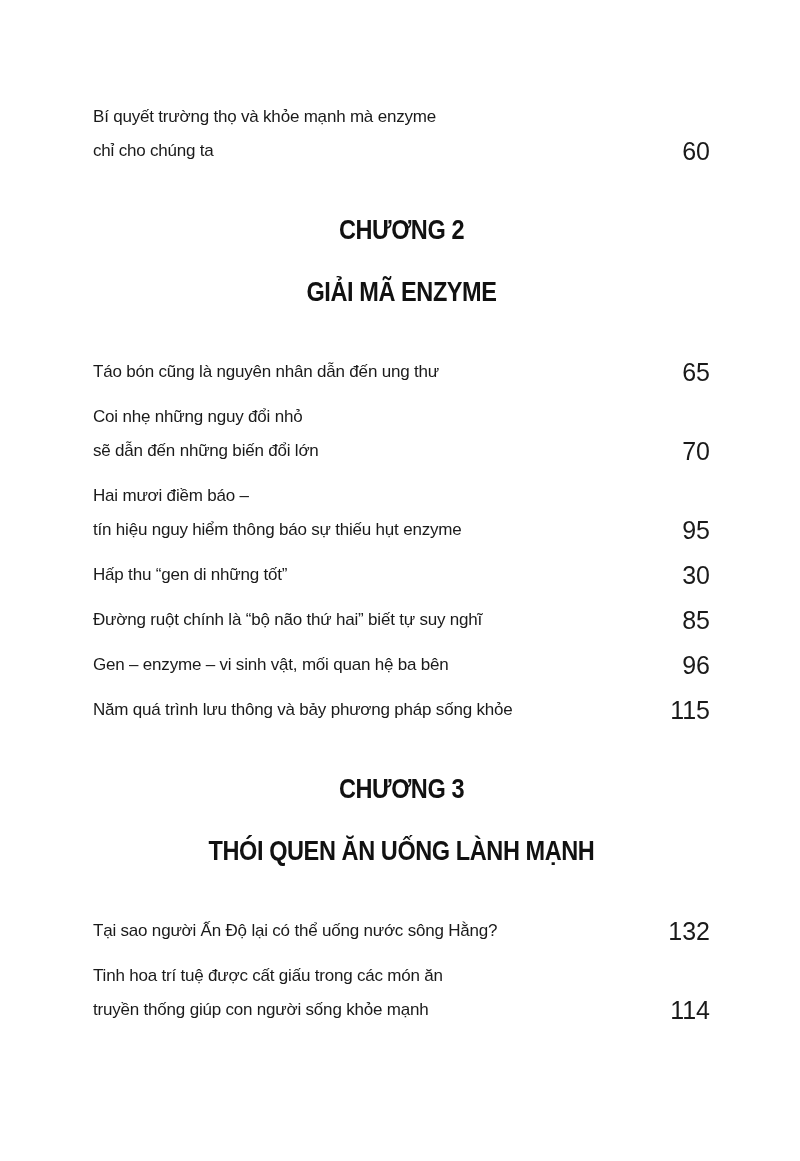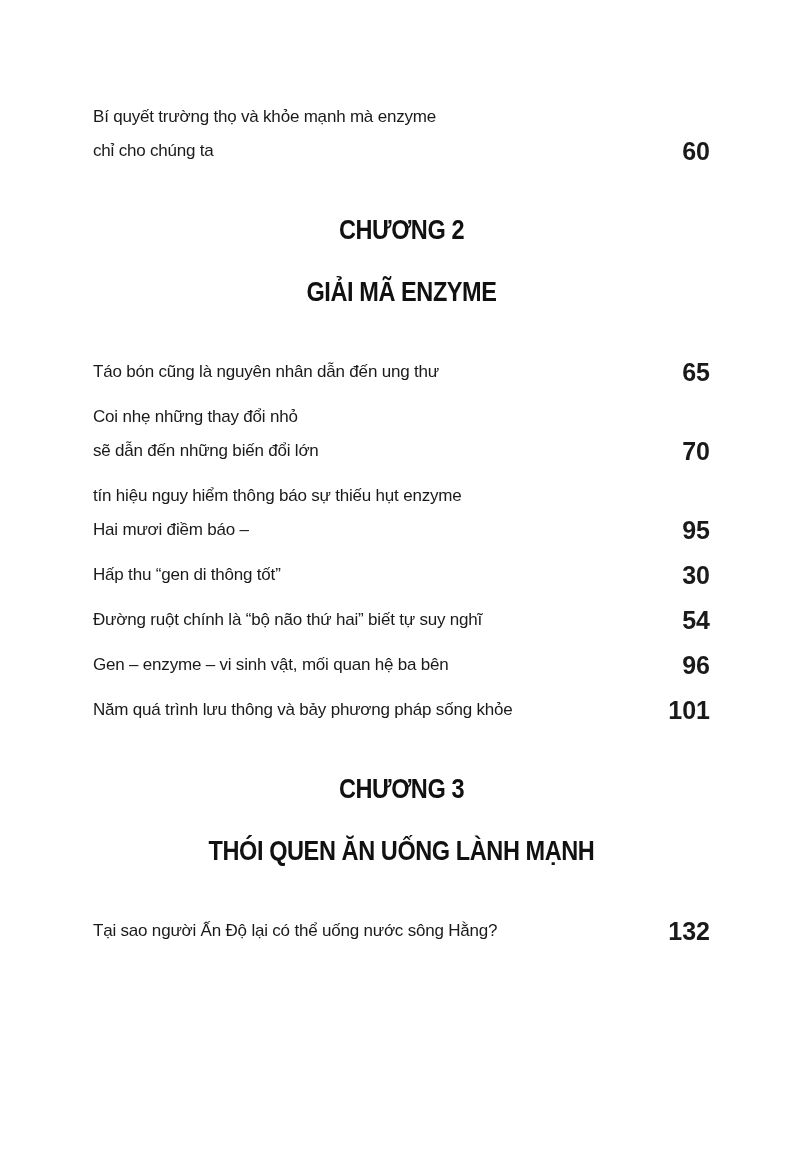--- a/index.html
+++ b/index.html
@@ -35,21 +35,20 @@
     line-height: 34px;
     white-space: nowrap;
     letter-spacing: -0.2px;
   }
   .pagenum {
     font-size: 25px;
     line-height: 34px;
     text-align: right;
     padding-left: 8px;
     flex: 0 0 auto;
-    font-weight: bold;
   }
   .chapter-name, .chapter-title {
     font-size: 28px;
     line-height: 34px;
     font-weight: 800;
     text-align: center;
     letter-spacing: -0.5px;
     transform: scaleX(0.84);
     transform-origin: 50% 50%;
     white-space: nowrap;
@@ -80,67 +79,74 @@
 
   <div class="entry">
     <div class="entry-title">
       <div class="line">Táo bón cũng là nguyên nhân dẫn đến ung thư</div>
     </div>
     <div class="pagenum">65</div>
   </div>
 
   <div class="entry">
     <div class="entry-title">
-      <div class="line">Coi nhẹ những thay đổi nhỏ</div>
+      <div class="line">Coi nhẹ những nguy đổi nhỏ</div>
       <div class="line">sẽ dẫn đến những biến đổi lớn</div>
     </div>
     <div class="pagenum">70</div>
   </div>
 
   <div class="entry">
     <div class="entry-title">
+      <div class="line">Hai mươi điềm báo –</div>
       <div class="line">tín hiệu nguy hiểm thông báo sự thiếu hụt enzyme</div>
-      <div class="line">Hai mươi điềm báo –</div>
     </div>
     <div class="pagenum">95</div>
   </div>
 
   <div class="entry">
     <div class="entry-title">
-      <div class="line">Hấp thu “gen di thông tốt”</div>
+      <div class="line">Hấp thu “gen di những tốt”</div>
     </div>
     <div class="pagenum">30</div>
   </div>
 
   <div class="entry">
     <div class="entry-title">
       <div class="line">Đường ruột chính là “bộ não thứ hai” biết tự suy nghĩ</div>
     </div>
-    <div class="pagenum">54</div>
+    <div class="pagenum">85</div>
   </div>
 
 
   <div class="entry">
     <div class="entry-title">
       <div class="line">Gen – enzyme – vi sinh vật, mối quan hệ ba bên</div>
     </div>
     <div class="pagenum">96</div>
   </div>
 
   <div class="entry">
     <div class="entry-title">
       <div class="line">Năm quá trình lưu thông và bảy phương pháp sống khỏe</div>
     </div>
-    <div class="pagenum">101</div>
+    <div class="pagenum">115</div>
   </div>
 
   <h2 class="chapter-name">CHƯƠNG 3</h2>
   <h3 class="chapter-title">THÓI QUEN ĂN UỐNG LÀNH MẠNH</h3>
 
   <div class="entry">
     <div class="entry-title">
       <div class="line">Tại sao người Ấn Độ lại có thể uống nước sông Hằng?</div>
     </div>
     <div class="pagenum">132</div>
   </div>
 
+  <div class="entry">
+    <div class="entry-title">
+      <div class="line">Tinh hoa trí tuệ được cất giấu trong các món ăn</div>
+      <div class="line">truyền thống giúp con người sống khỏe mạnh</div>
+    </div>
+    <div class="pagenum">114</div>
+  </div>
 
 </main>
 
 </body></html>

